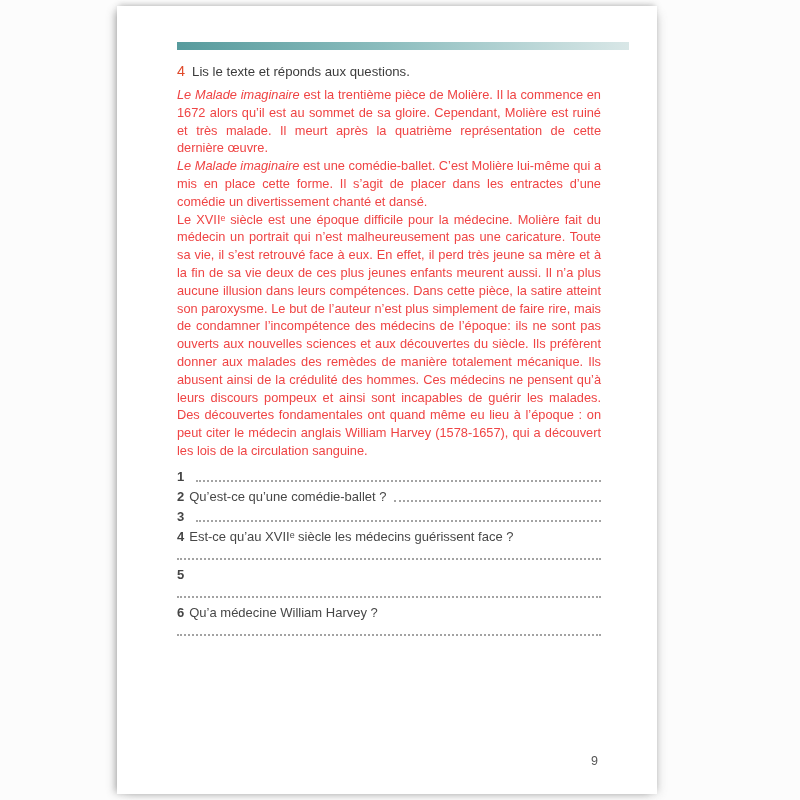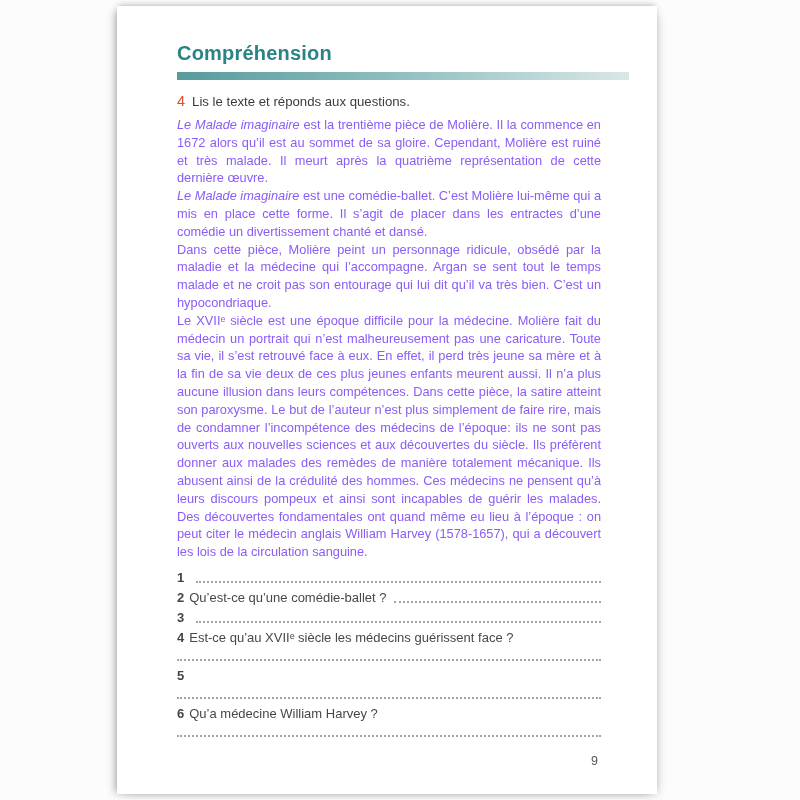--- a/index.html
+++ b/index.html
@@ -26,48 +26,46 @@
   }
   .title-bar {
     height: 8px; width: 452px;
     background: linear-gradient(90deg, #579b9d 0%, #8abcbd 45%, #d9e7e7 100%);
     margin-bottom: 13px;
   }
   .exercise-header { font-size: 13.2px; font-weight: normal; color: #3c3c3c; margin-bottom: 7px; }
   .ex-num { color: var(--red, #e0492a); margin-right: 7px; font-size: 14.5px; }
   .text-block {
     width: 424px; font-size: 12.8px; line-height: 17.8px;
-    color: #8b5cf6; text-align: justify;
+    color: #ef4444; text-align: justify;
   }
   .text-block p { margin: 0; }
   .italic { font-style: italic; }
   .questions { width: 424px; margin-top: 7px; font-size: 13px; color: #474747; }
   .q-block { margin-bottom: 1px; }
   .q-block.spaced { margin-top: 3px; }
   .question-row { display: flex; align-items: flex-end; line-height: 19px; }
   .q-num { font-weight: bold; margin-right: 5px; color: #454545; }
   .q-text { white-space: nowrap; }
   .leader { flex: 1; margin: 0 0 4px 7px; border-bottom: 2px dotted #a3a3a3; }
   .answer-line { height: 12px; border-bottom: 2px dotted #a3a3a3; margin-bottom: 5px; }
   .page-number { position: absolute; left: 474px; bottom: 26px; font-size: 12.5px; color: #555555; }
 </style>
 </head>
 <body>
 
 <div class="page">
   <div class="content">
-    <h1 class="section-title">Compréhension</h1>
     <div class="title-bar"></div>
     <div class="exercise-header">
       <span class="ex-num">4</span><span class="ex-instr">Lis le texte et réponds aux questions.</span>
     </div>
     <div class="text-block" id="paragraphs">
         <p><span class="italic">Le Malade imaginaire</span><span> est la trentième pièce de Molière. Il la commence en 1672 alors qu’il est au sommet de sa gloire. Cependant, Molière est ruiné et très malade. Il meurt après la quatrième représentation de cette dernière œuvre.</span></p>
         <p><span class="italic">Le Malade imaginaire</span><span> est une comédie-ballet. C’est Molière lui-même qui a mis en place cette forme. Il s’agit de placer dans les entractes d’une comédie un divertissement chanté et dansé.</span></p>
-        <p><span>Dans cette pièce, Molière peint un personnage ridicule, obsédé par la maladie et la médecine qui l’accompagne. Argan se sent tout le temps malade et ne croit pas son entourage qui lui dit qu’il va très bien. C’est un hypocondriaque.</span></p>
         <p><span>Le XVIIᵉ siècle est une époque difficile pour la médecine. Molière fait du médecin un portrait qui n’est malheureusement pas une caricature. Toute sa vie, il s’est retrouvé face à eux. En effet, il perd très jeune sa mère et à la fin de sa vie deux de ces plus jeunes enfants meurent aussi. Il n’a plus aucune illusion dans leurs compétences. Dans cette pièce, la satire atteint son paroxysme. Le but de l’auteur n’est plus simplement de faire rire, mais de condamner l’incompétence des médecins de l’époque: ils ne sont pas ouverts aux nouvelles sciences et aux découvertes du siècle. Ils préfèrent donner aux malades des remèdes de manière totalement mécanique. Ils abusent ainsi de la crédulité des hommes. Ces médecins ne pensent qu’à leurs discours pompeux et ainsi sont incapables de guérir les malades. Des découvertes fondamentales ont quand même eu lieu à l’époque : on peut citer le médecin anglais William Harvey (1578-1657), qui a découvert les lois de la circulation sanguine.</span></p>
       </div>
     <div class="questions" id="questions">
         <div class="q-block">
           <div class="question-row">
             <span class="q-num">1</span>
             <span class="leader"></span>
           </div>
         </div>
         <div class="q-block">

